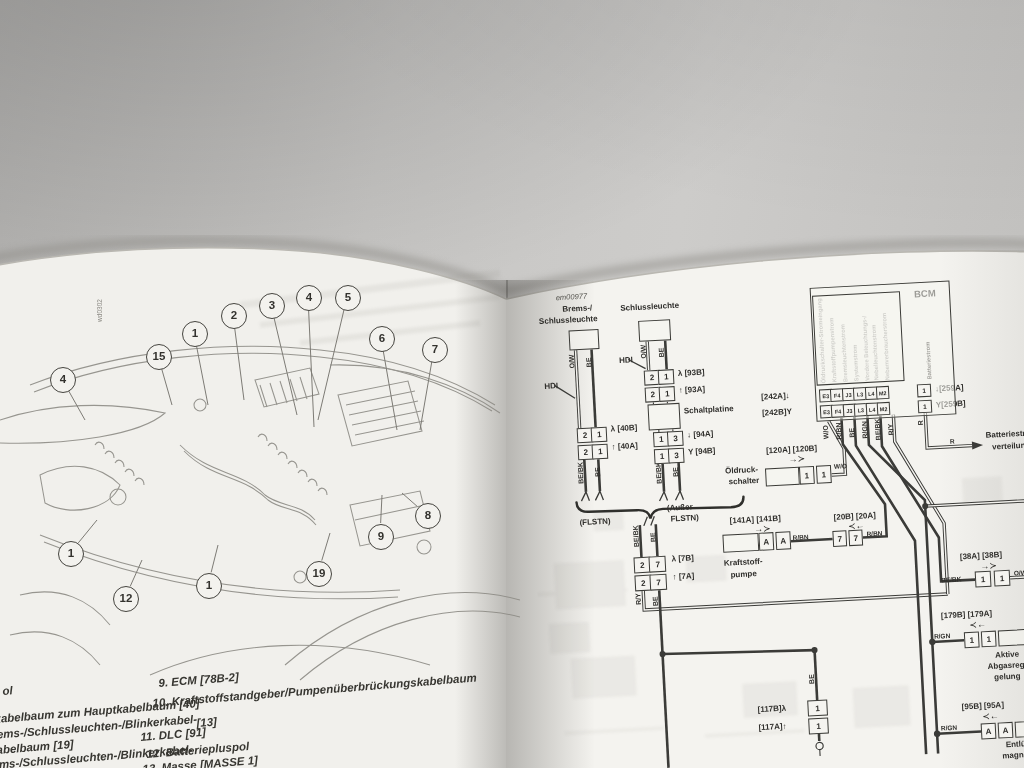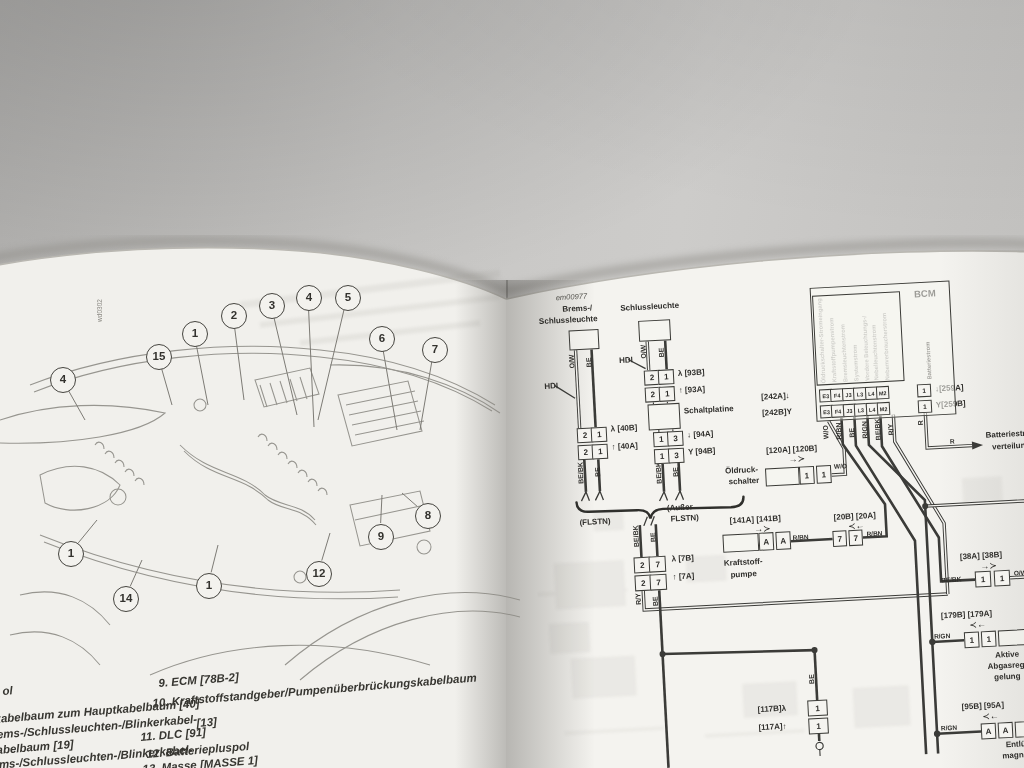--- a/index.html
+++ b/index.html
@@ -139,23 +139,23 @@
     <div id="lp-callouts">
         <div class="callout" style="left: 182px; top: 76px;">1</div>
         <div class="callout" style="left: 221px; top: 58px;">2</div>
         <div class="callout" style="left: 259px; top: 48px;">3</div>
         <div class="callout" style="left: 296px; top: 40px;">4</div>
         <div class="callout" style="left: 335px; top: 40px;">5</div>
         <div class="callout" style="left: 369px; top: 81px;">6</div>
         <div class="callout" style="left: 422px; top: 92px;">7</div>
         <div class="callout" style="left: 415px; top: 258px;">8</div>
         <div class="callout" style="left: 368px; top: 279px;">9</div>
-        <div class="callout" style="left: 306px; top: 316px;">12</div>
+        <div class="callout" style="left: 306px; top: 316px;">19</div>
         <div class="callout" style="left: 196px; top: 328px;">1</div>
-        <div class="callout" style="left: 113px; top: 341px;">14</div>
+        <div class="callout" style="left: 113px; top: 341px;">12</div>
         <div class="callout" style="left: 58px; top: 296px;">1</div>
         <div class="callout" style="left: 50px; top: 122px;">4</div>
         <div class="callout" style="left: 146px; top: 99px;">15</div>
       </div>
     <div id="lp-texts">
       <span class="lp-code">wd0302</span>
     <span class="lp-text" style="left: 158px; top: 432px;">9.  ECM [78B-2]</span>
         <span class="lp-text" style="left: 152px; top: 452px;">10. Kraftstoffstandgeber/Pumpenüberbrückungskabelbaum</span>
         <span class="lp-text" style="left: 196px; top: 472px;">[13]</span>
         <span class="lp-text" style="left: 140px; top: 486px;">11. DLC [91]</span>

